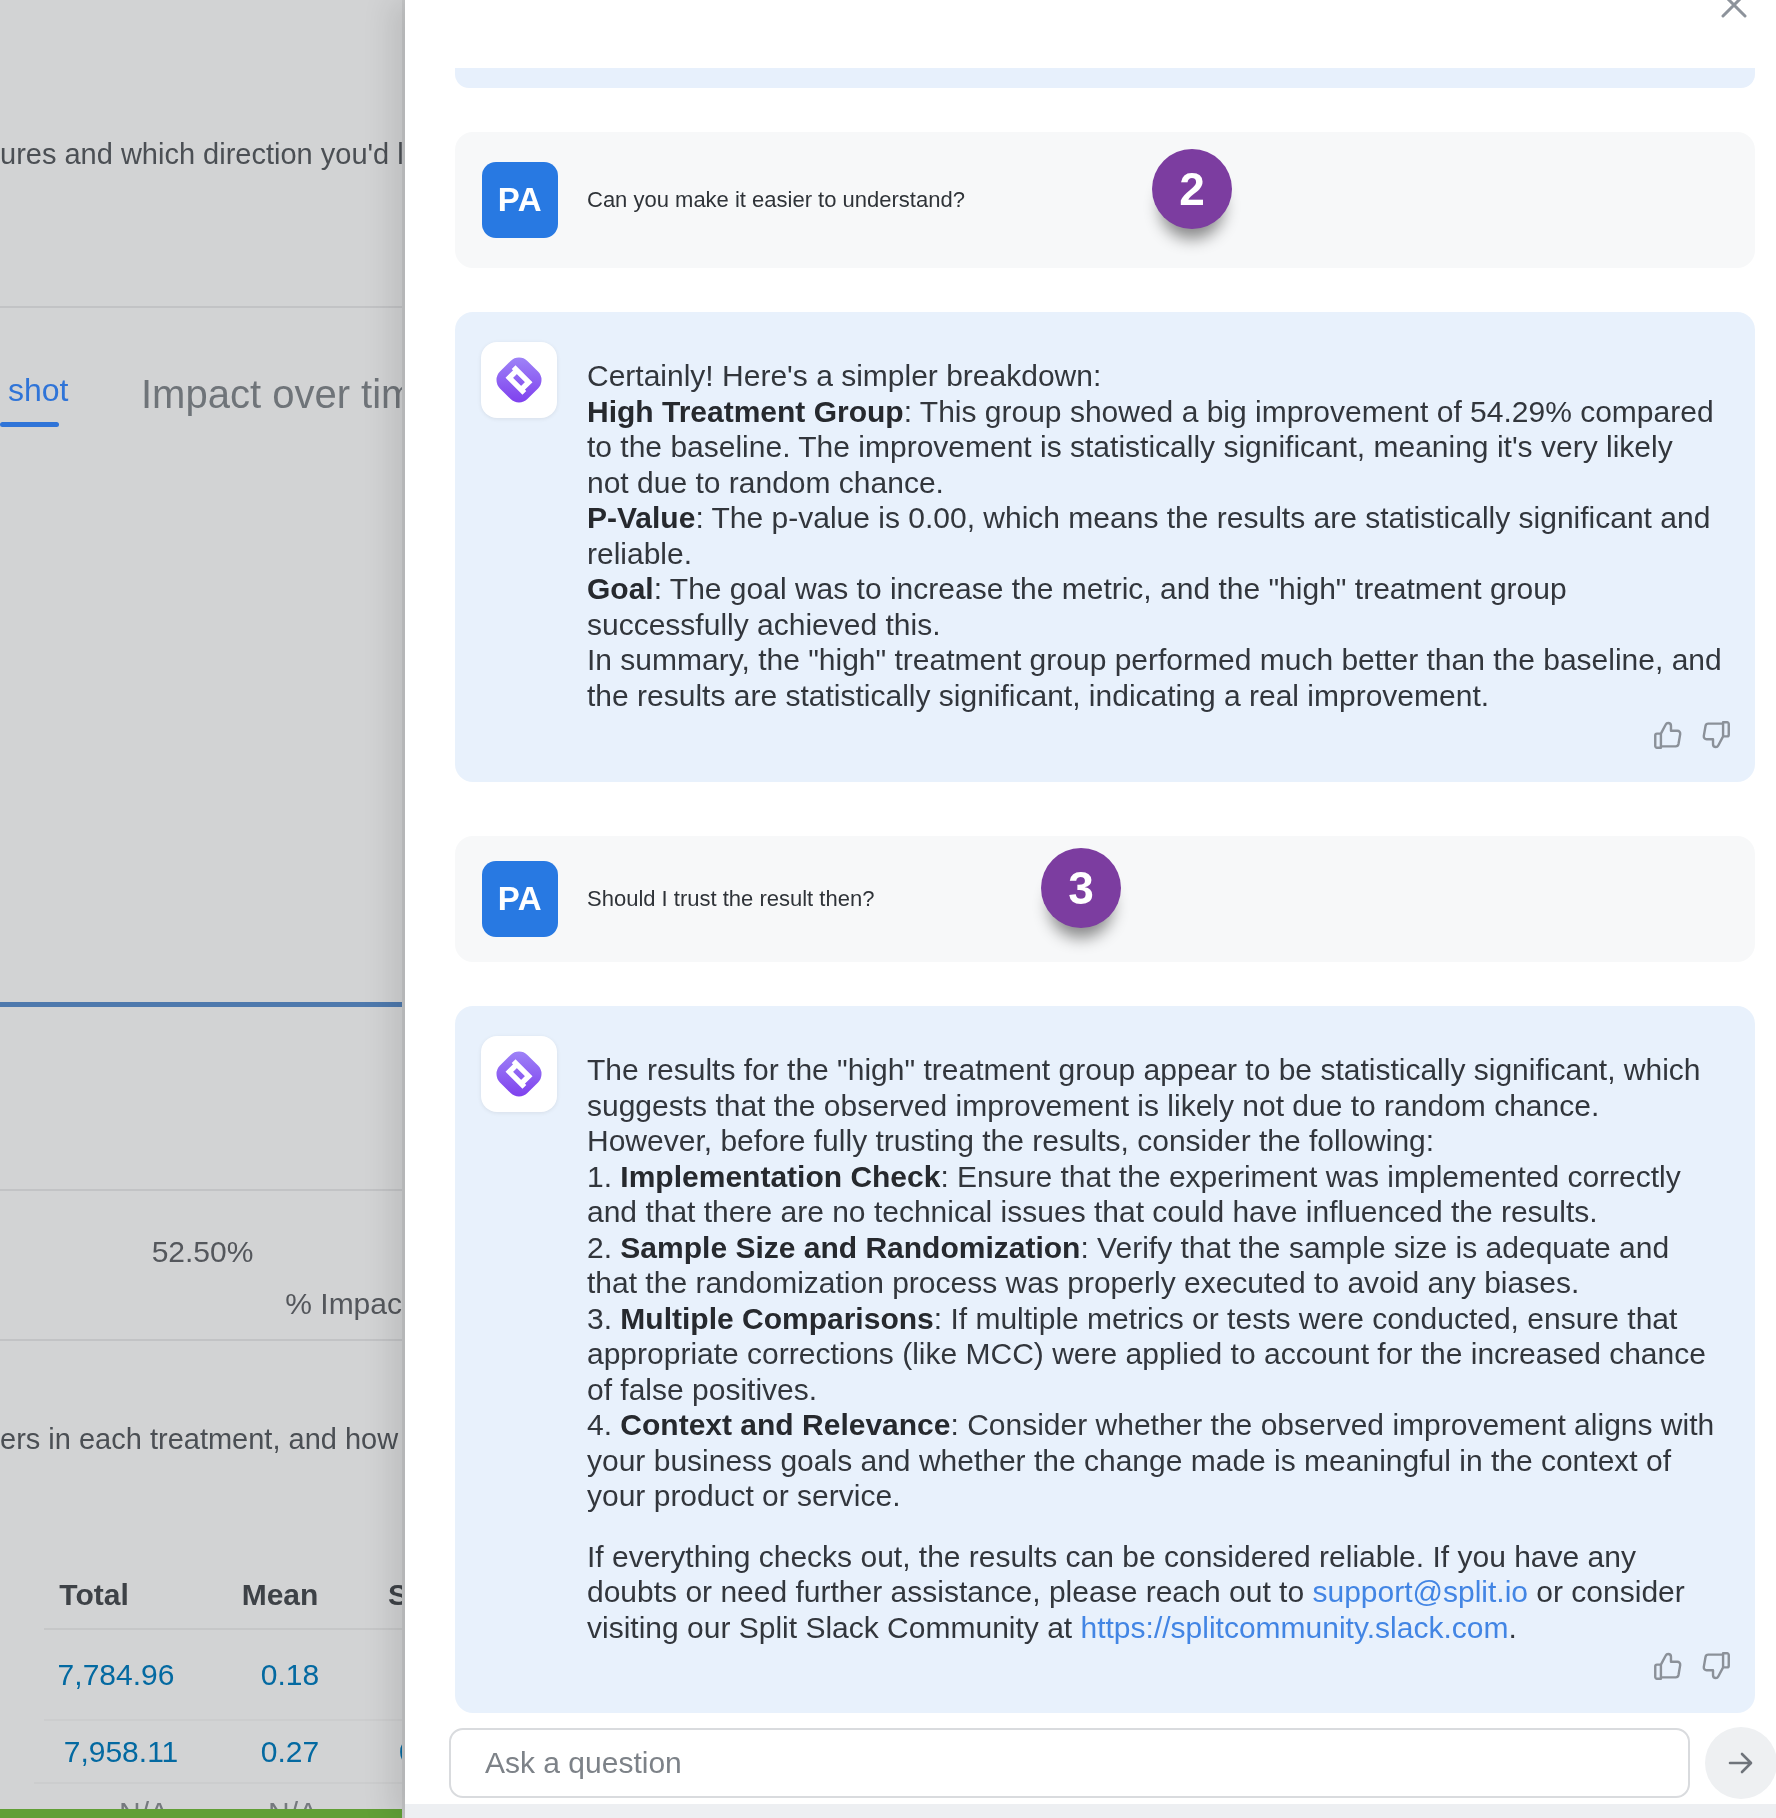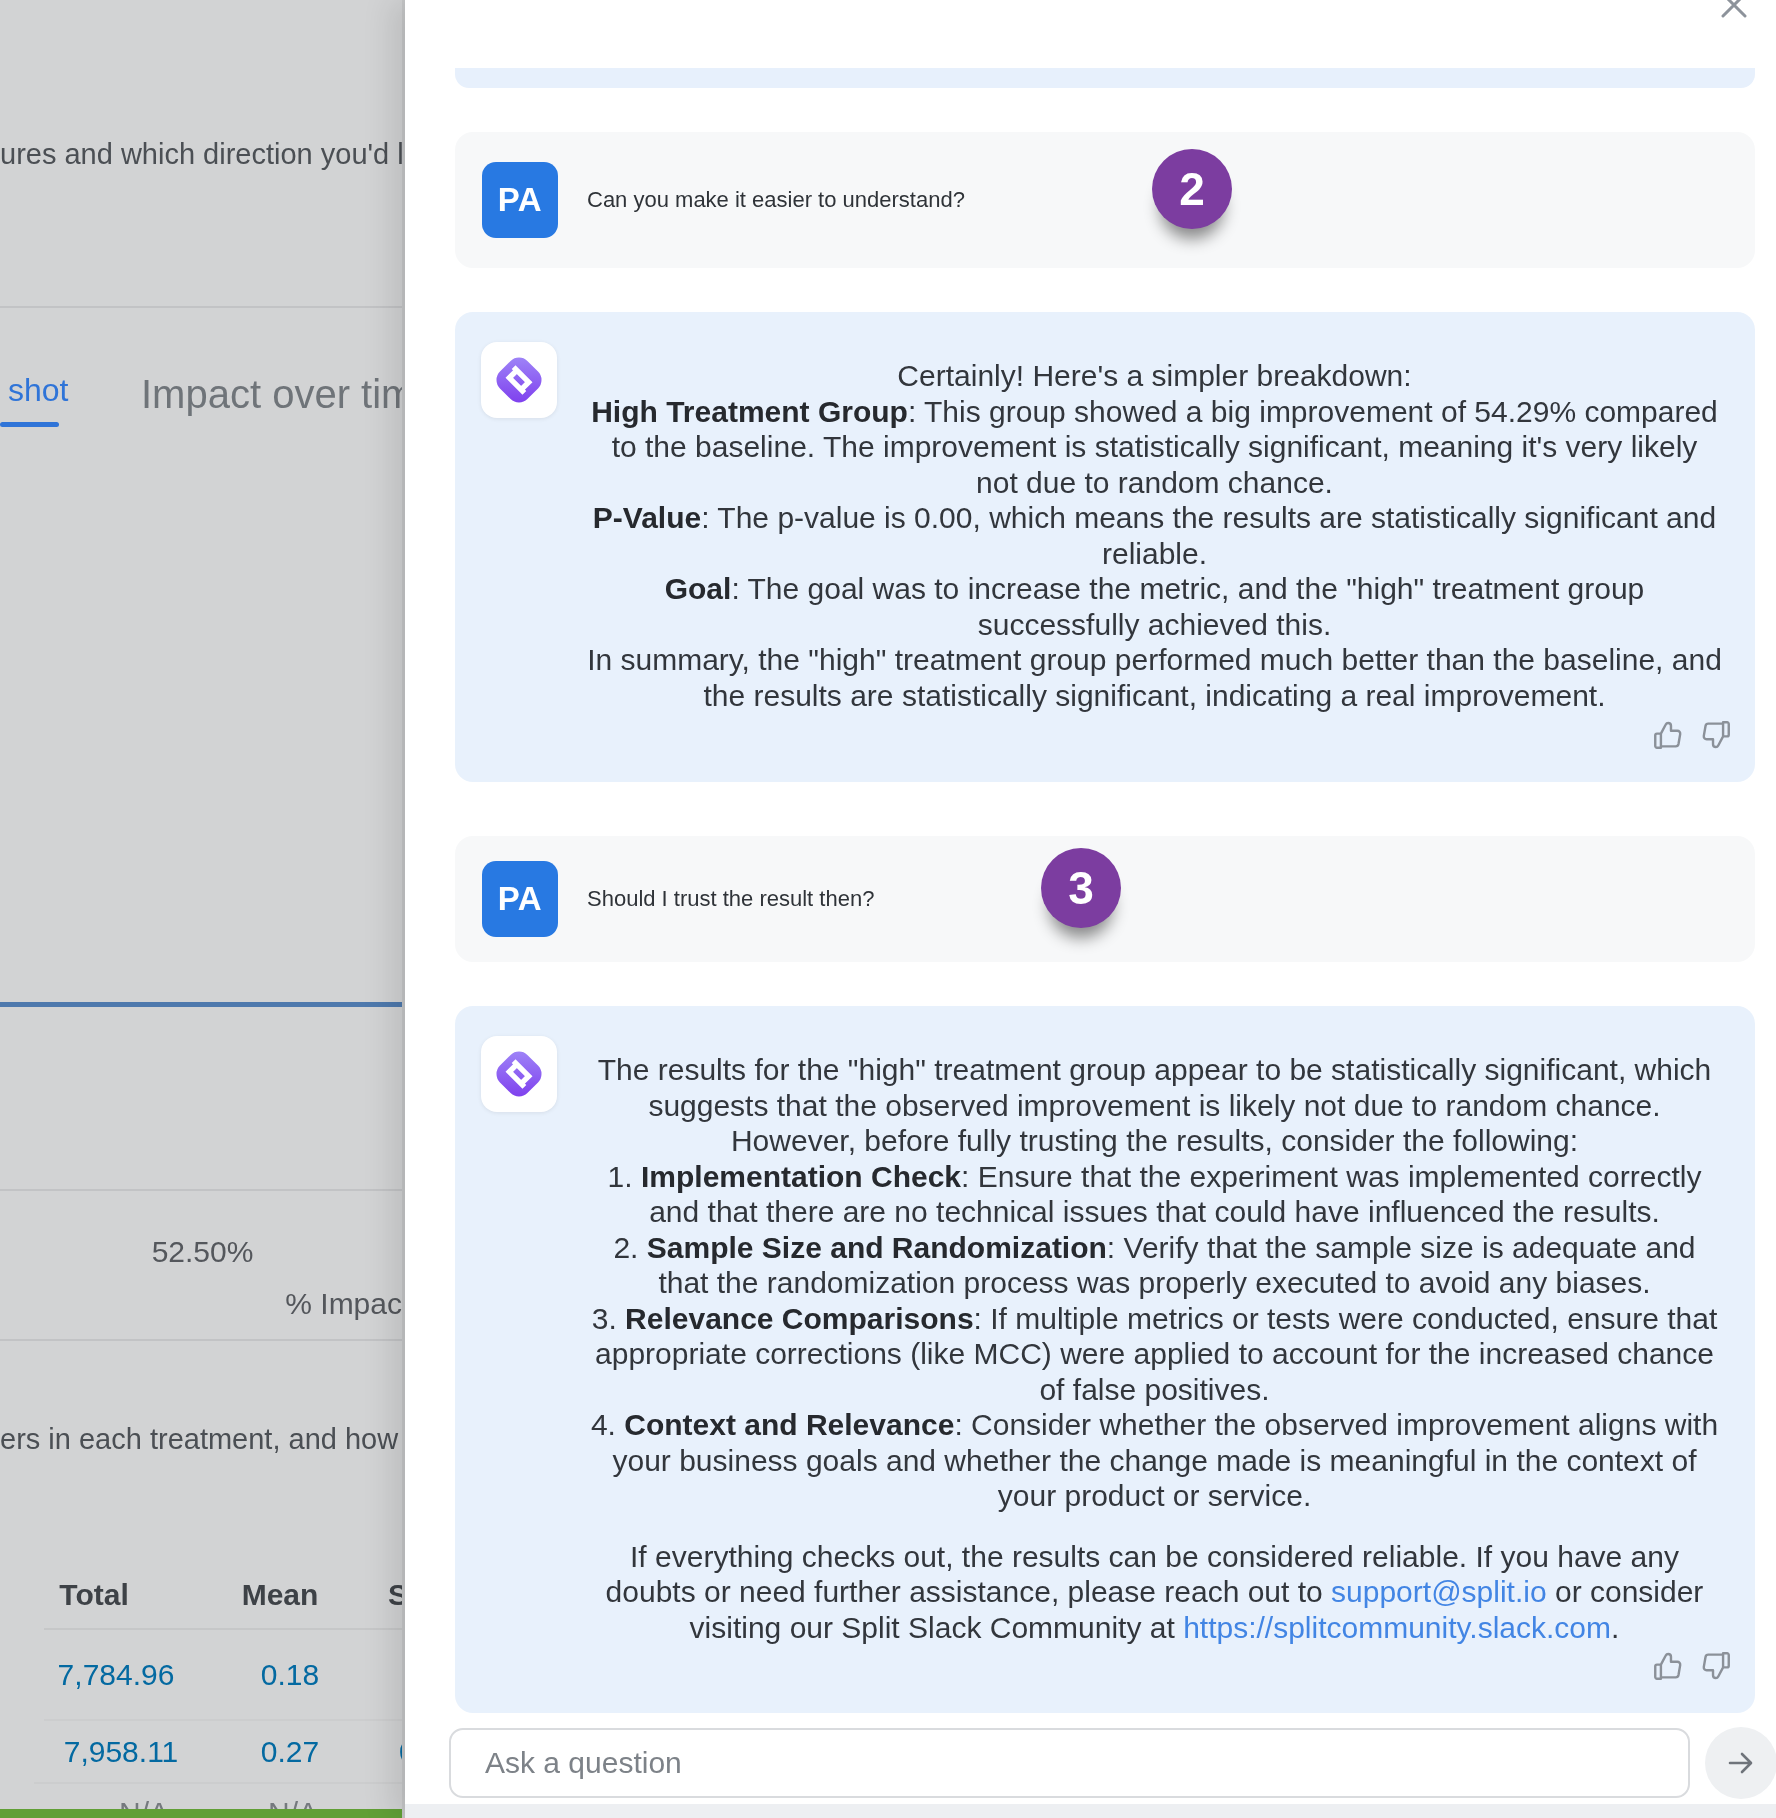--- a/index.html
+++ b/index.html
@@ -36,21 +36,21 @@
   .bubble.assistant{background:#e8f1fc;overflow:hidden;}
 
   .avatar{position:absolute;left:27px;top:50%;transform:translateY(-50%);width:76px;height:76px;
           border-radius:14px;background:#2879e2;color:#ffffff;font-size:33px;font-weight:600;
           display:flex;align-items:center;justify-content:center;letter-spacing:0.5px;}
   .user-text{margin-left:132px;font-size:22px;color:#2f3338;}
 
   .logo-card{position:absolute;left:26px;top:30px;width:76px;height:76px;border-radius:16px;background:#ffffff;
              box-shadow:0 1px 4px rgba(0,0,0,0.08);display:flex;align-items:center;justify-content:center;}
   .msg-text{position:absolute;left:132px;top:46px;width:1135px;font-size:30px;line-height:35.5px;color:#32363c;}
-  .msg-text .para{margin:0;text-align:center;}
+  .msg-text .para{margin:0;}
   .msg-text .para.gap{margin-top:25px;}
   .msg-text b{font-weight:700;color:#26292e;margin-top:36px;}
   .msg-text .link{color:#4285e4;}
 
   .feedback{position:absolute;right:22px;bottom:30px;display:flex;gap:14px;}
   .fb-icon{width:34px;height:34px;color:#8b9199;cursor:pointer;}
 
   .step-badge{position:absolute;width:80px;height:80px;border-radius:50%;background:#7c3da0;color:#ffffff;
               font-size:46px;font-weight:700;display:flex;align-items:center;justify-content:center;
               box-shadow:0 18px 16px -8px rgba(0,0,0,0.45);}
@@ -161,21 +161,21 @@
               </defs>
               <rect x="8" y="8" width="36" height="36" rx="11" transform="rotate(45 26 26)" fill="url(#lg)"></rect>
               <path d="M21 14 L35 28 L28 35" stroke="#fff" stroke-width="5" fill="none"></path>
               <path d="M31 38 L17 24 L24 17" stroke="#fff" stroke-width="5" fill="none"></path>
             </svg>
           </div>
           <div class="msg-text">
             <div class="para"><span>The results for the "high" treatment group appear to be statistically significant, which suggests that the observed improvement is likely not due to random chance. However, before fully trusting the results, consider the following:</span></div>
             <div class="para"><span>1. </span><b>Implementation Check</b><span>: Ensure that the experiment was implemented correctly and that there are no technical issues that could have influenced the results.</span></div>
             <div class="para"><span>2. </span><b>Sample Size and Randomization</b><span>: Verify that the sample size is adequate and that the randomization process was properly executed to avoid any biases.</span></div>
-            <div class="para"><span>3. </span><b>Relevance Comparisons</b><span>: If multiple metrics or tests were conducted, ensure that appropriate corrections (like MCC) were applied to account for the increased chance of false positives.</span></div>
+            <div class="para"><span>3. </span><b>Multiple Comparisons</b><span>: If multiple metrics or tests were conducted, ensure that appropriate corrections (like MCC) were applied to account for the increased chance of false positives.</span></div>
             <div class="para"><span>4. </span><b>Context and Relevance</b><span>: Consider whether the observed improvement aligns with your business goals and whether the change made is meaningful in the context of your product or service.</span></div>
             <div class="para gap"><span>If everything checks out, the results can be considered reliable. If you have any doubts or need further assistance, please reach out to </span><span class="link">support@split.io</span><span> or consider visiting our Split Slack Community at </span><span class="link">https://splitcommunity.slack.com</span><span>.</span></div>
           </div>
           <div class="feedback">
             <span class="fb-icon"><svg viewBox="0 0 24 24" width="34" height="34">
                 <path d="M7 11v10H4.2a1.2 1.2 0 0 1-1.2-1.2v-7.6A1.2 1.2 0 0 1 4.2 11H7zm0 0l3.4-6.4c.3-.6 1-1.1 1.7-1.1 1.1 0 2 .9 2 2V9h4.5c1.3 0 2.2 1.1 2 2.4l-1.2 7c-.2 1-1 1.6-2 1.6H7" fill="none" stroke="currentColor" stroke-width="1.7" stroke-linejoin="round"></path>
               </svg></span>
             <span class="fb-icon"><svg viewBox="0 0 24 24" width="34" height="34" style="transform:rotate(180deg)">
                 <path d="M7 11v10H4.2a1.2 1.2 0 0 1-1.2-1.2v-7.6A1.2 1.2 0 0 1 4.2 11H7zm0 0l3.4-6.4c.3-.6 1-1.1 1.7-1.1 1.1 0 2 .9 2 2V9h4.5c1.3 0 2.2 1.1 2 2.4l-1.2 7c-.2 1-1 1.6-2 1.6H7" fill="none" stroke="currentColor" stroke-width="1.7" stroke-linejoin="round"></path>
               </svg></span>

